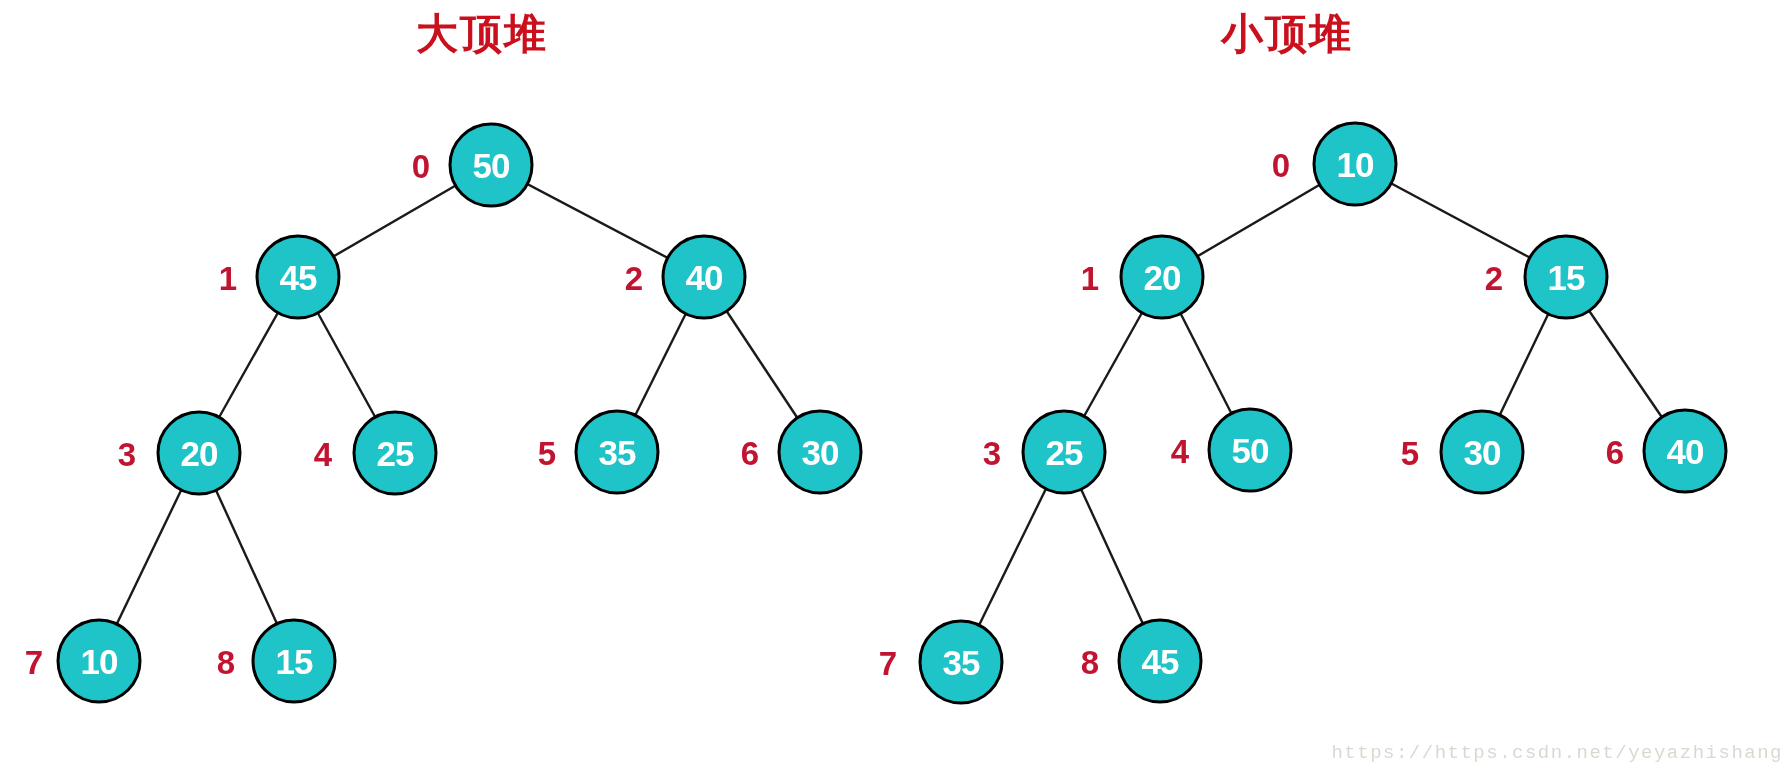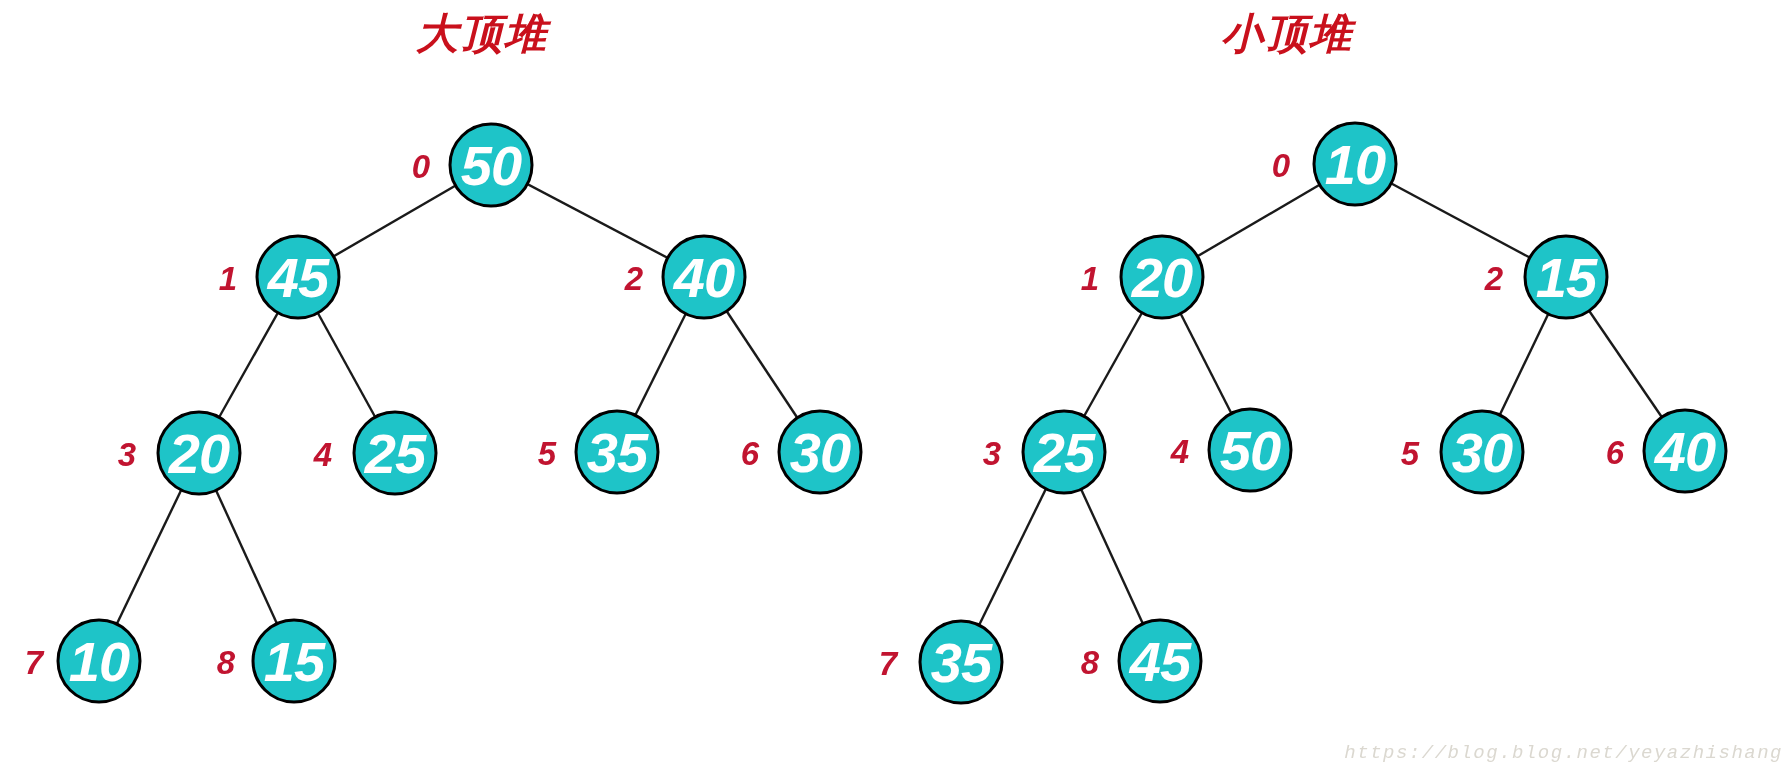--- a/index.html
+++ b/index.html
@@ -3,26 +3,26 @@
 <meta charset="utf-8">
 <style>
   :root{
     --title:#c9101c; --index-label:#c11430; --node-fill:#1ec4c8;
     --node-border:#000000; --node-text:#ffffff; --edge:#1a1a1a; --watermark:#dbd8d0;
   }
   *{margin:0;padding:0;box-sizing:border-box;}
   html,body{background:#ffffff;}
   body{width:1792px;height:776px;position:relative;overflow:hidden;
        font-family:"Liberation Sans", sans-serif;}
-  .stage{position:absolute;inset:0;font-style:italic;}
+  .stage{position:absolute;inset:0;}
   svg.edges{position:absolute;left:0;top:0;z-index:1;}
   svg.edges line{stroke:var(--edge);stroke-width:2.4;}
   .node{position:absolute;z-index:2;width:85px;height:85px;border-radius:50%;
         background:var(--node-fill);border:3.5px solid var(--node-border);
-        color:var(--node-text);font-weight:bold;font-size:56px;
+        color:var(--node-text);font-weight:bold;font-size:35px;
         display:flex;align-items:center;justify-content:center;
         transform:translate(-50%,-50%);letter-spacing:-1px;}
   .idx{position:absolute;z-index:2;color:var(--index-label);font-weight:bold;
        font-size:33px;transform:translate(-50%,-50%);}
   .tree-title{position:absolute;z-index:2;color:var(--title);font-weight:bold;
        font-size:42px;letter-spacing:2px;transform:translate(-50%,-50%);white-space:nowrap;}
   .watermark{position:absolute;z-index:2;right:9px;top:742px;
        color:var(--watermark);font-size:19px;letter-spacing:1.5px;
        font-family:"Liberation Mono", monospace;white-space:nowrap;}
 </style>
@@ -88,14 +88,14 @@
   <div class="idx" style="left:1180px;top:452px">4</div>
   <div class="node" style="left:1482px;top:452px">30</div>
   <div class="idx" style="left:1410px;top:454px">5</div>
   <div class="node" style="left:1685px;top:451px">40</div>
   <div class="idx" style="left:1615px;top:453px">6</div>
   <div class="node" style="left:961px;top:662px">35</div>
   <div class="idx" style="left:888px;top:664px">7</div>
   <div class="node" style="left:1160px;top:661px">45</div>
   <div class="idx" style="left:1090px;top:663px">8</div>
 
-  <div class="watermark">https://blog.blog.net/yeyazhishang</div>
+  <div class="watermark">https://https.csdn.net/yeyazhishang</div>
 </div>
 
 </body></html>

